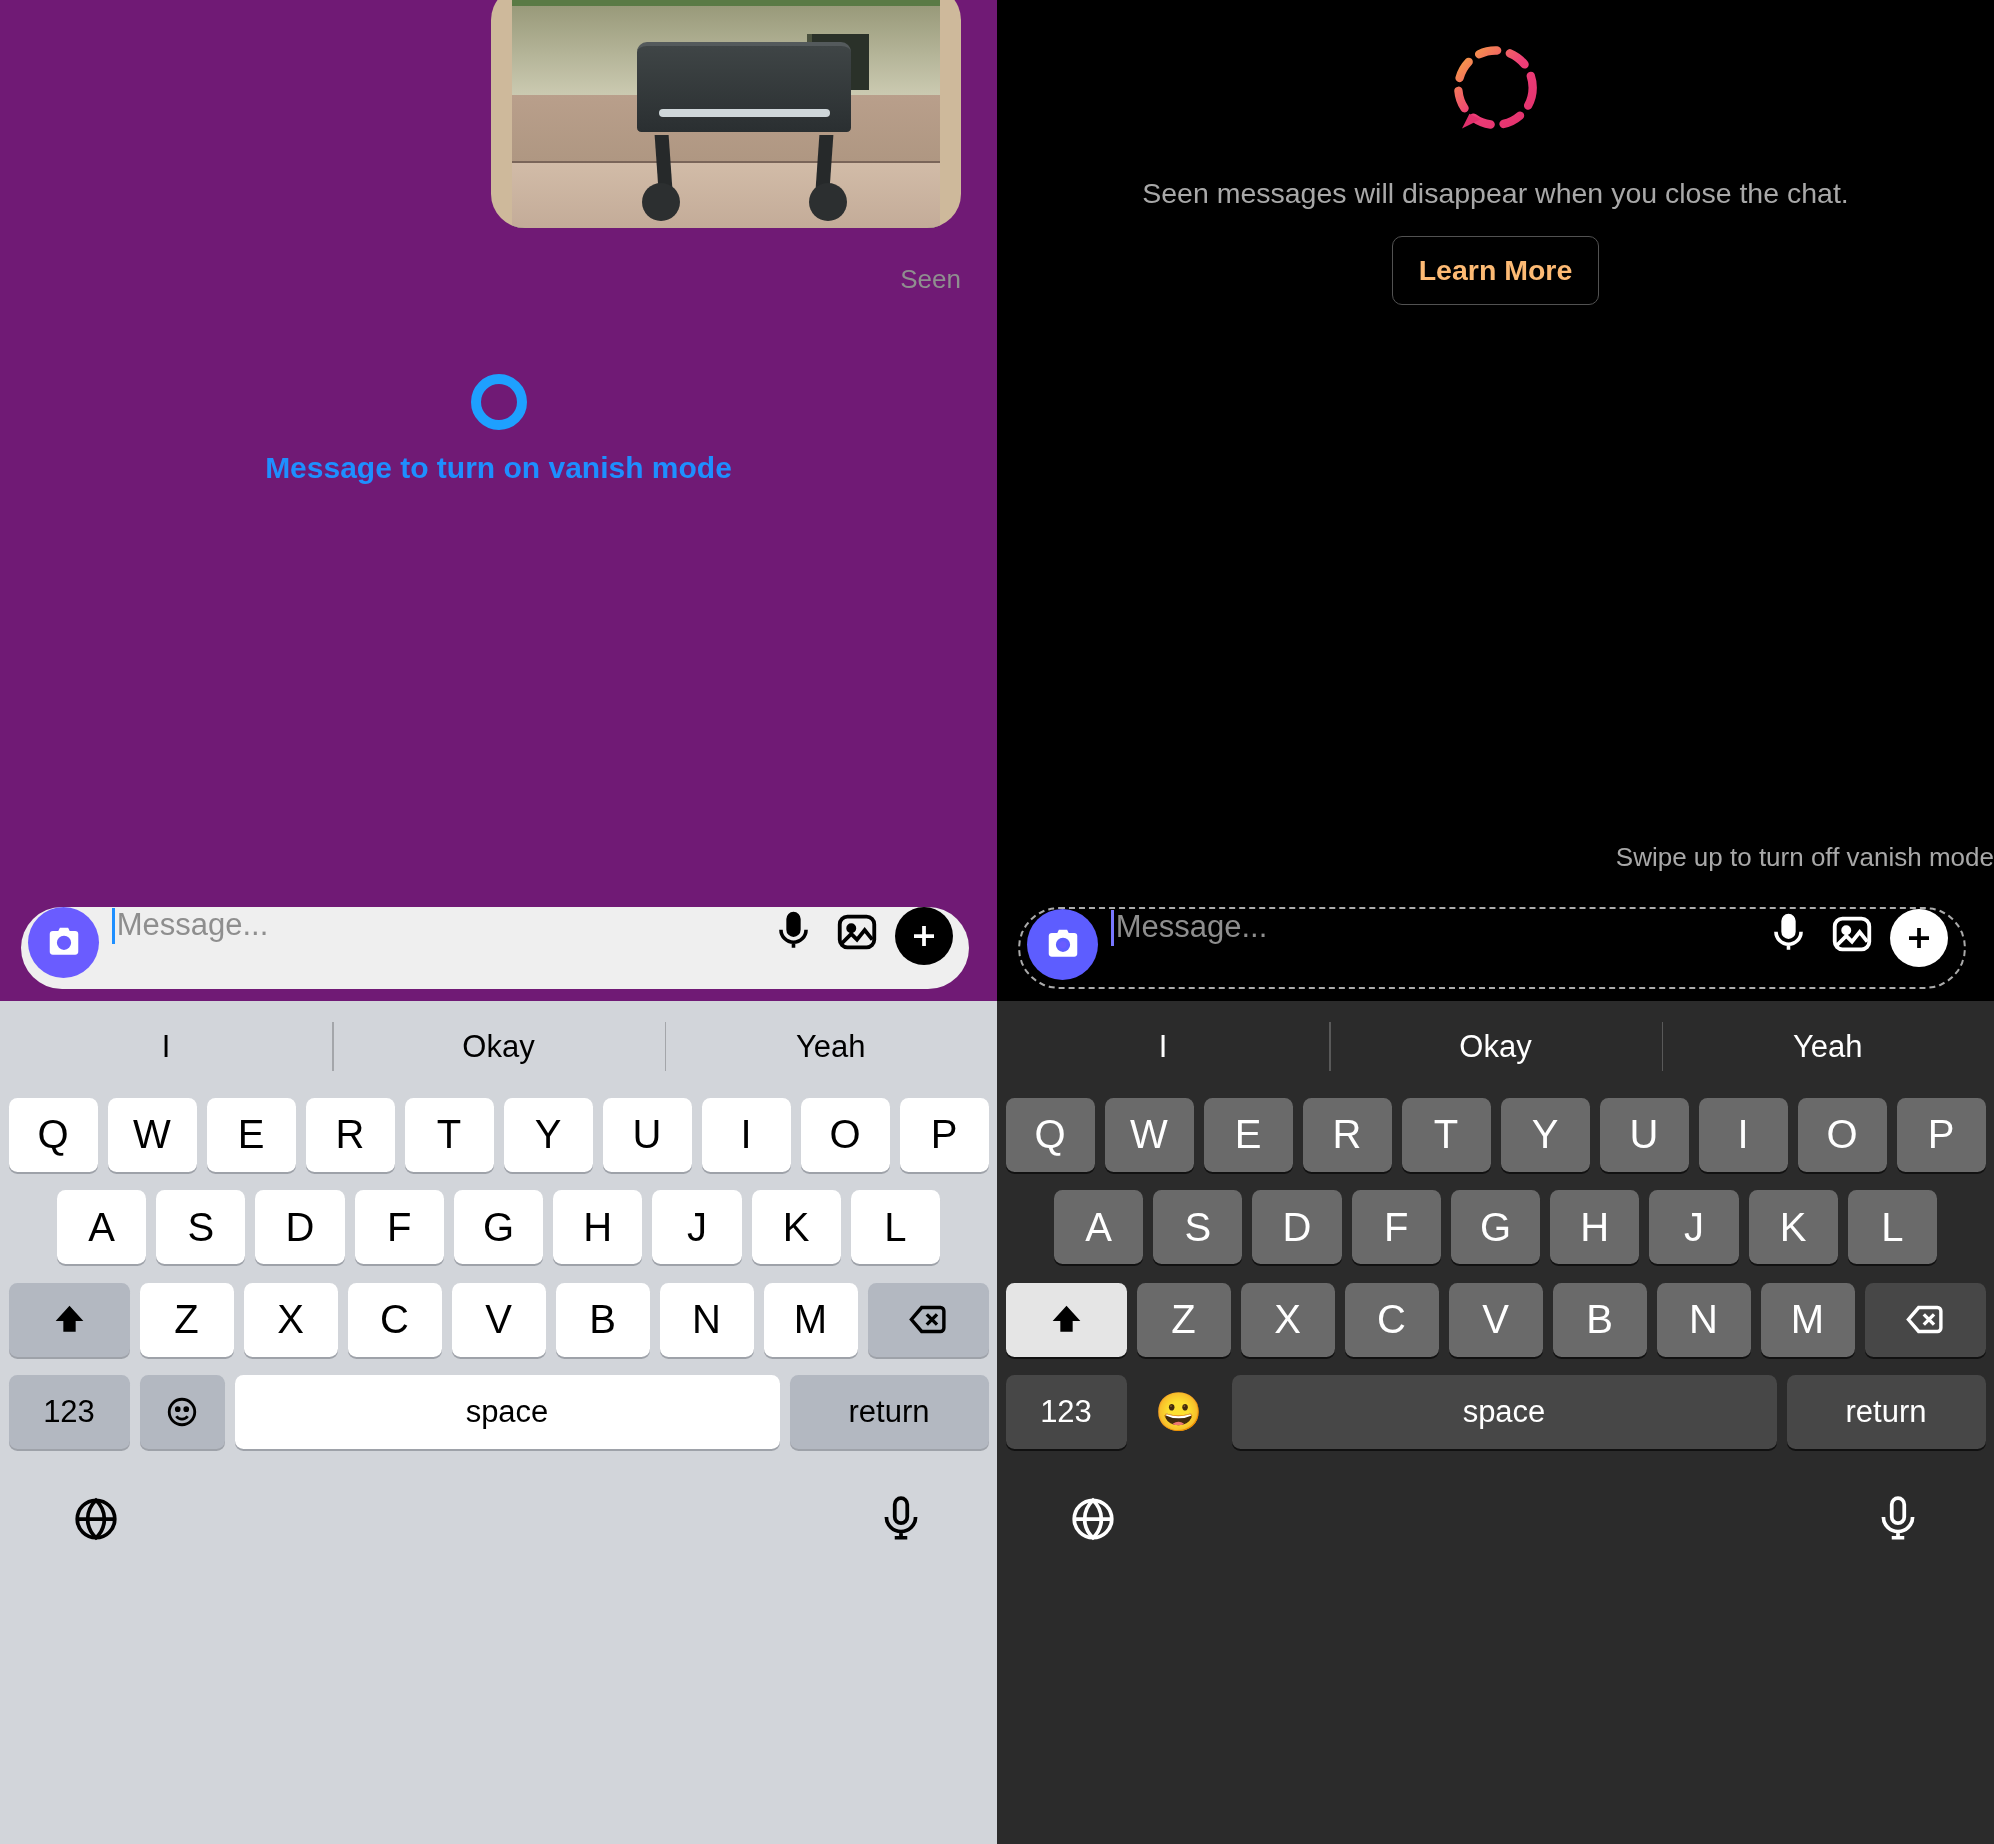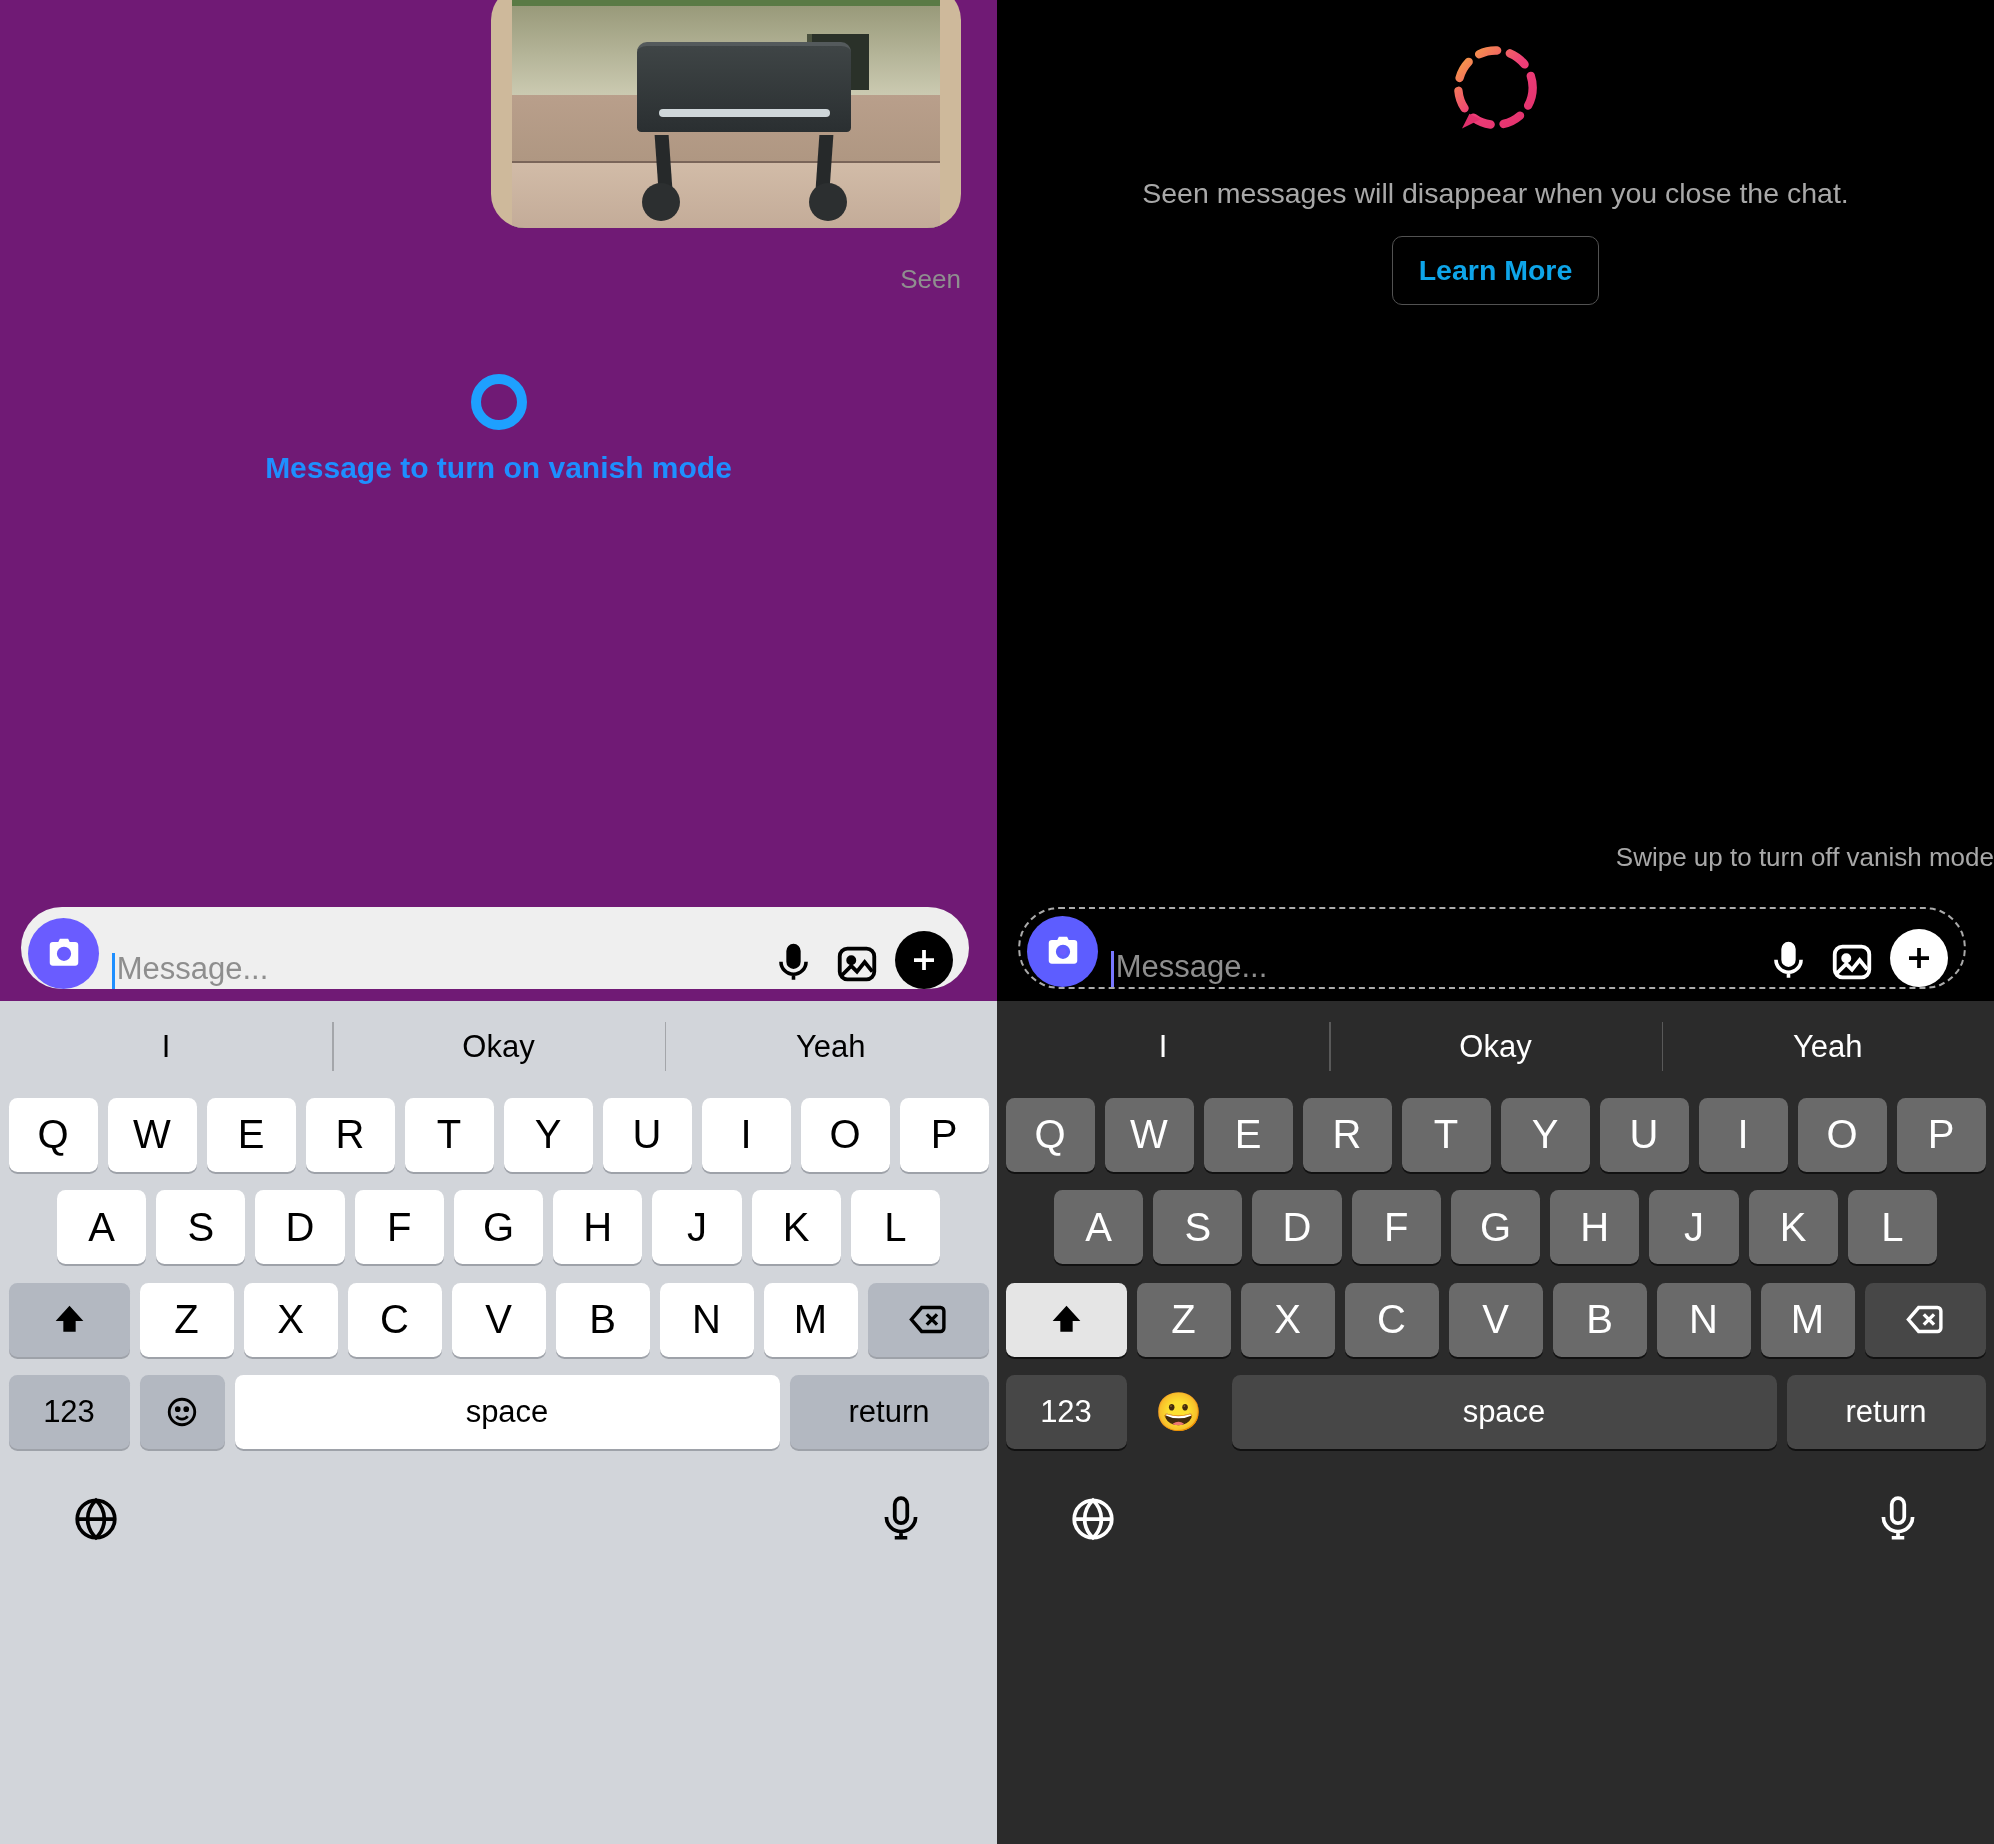--- a/index.html
+++ b/index.html
@@ -29,26 +29,26 @@
 .seen{position:absolute;right:36px;top:264px;font-size:26px;color:#8f8f8f}
 .vm-ind{position:absolute;left:0;right:0;top:374px;text-align:center}
 .ring{width:56px;height:56px;border:10px solid #1ea0ff;border-radius:50%;margin:0 auto 21.4px}
 .vm-txt{color:#1e8fff;font-size:30px;font-weight:700}
 
 .rchat{flex:1;position:relative;display:flex;flex-direction:column;align-items:center;padding-top:43px}
 .dash-bubble{width:93px;height:93px;position:relative;margin-bottom:38px}
 .dash-bubble svg{width:100%;height:100%}
 .v-title{font-size:33px;font-weight:700;margin-bottom:15.7px}
 .v-sub{font-size:28.5px;color:#a8a8a8;text-align:center;line-height:1.35;width:769px;margin-bottom:24px}
-.learn{border:1.4px solid #525252;color:#0ea5e9;font-size:28.5px;font-weight:600;background:transparent;padding:17px 26px;border-radius:10px}
+.learn{border:1.4px solid #525252;color:#fdba74;font-size:28.5px;font-weight:600;background:transparent;padding:17px 26px;border-radius:10px}
 .swipe-off{position:absolute;bottom:21.4px;left:0;right:0;text-align:right;color:#a8a8a8;font-size:26px}
 
 .inbar{height:107px;display:flex;align-items:center;padding:0 28.5px 0 21.4px;gap:14.2px}
 .inbar.light .pill{background:#efefef}
-.pill{flex:1;height:82px;border-radius:41px;display:flex;align-items:flex-end;padding:0 15.7px 0 7.1px;gap:13px}
+.pill{flex:1;height:82px;border-radius:41px;display:flex;align-items:flex-start;padding:0 15.7px 0 7.1px;gap:13px}
 .inbar.dark .pill{border:2.1px dashed #aaa;border-radius:41px;background:transparent}
 .cam{width:71px;height:71px;border-radius:50%;background:#6a5cff;display:flex;align-items:center;justify-content:center;flex-shrink:0}
 .cam.dark{background:#5d5dff}
 .input-txt{flex:1;font-size:31px;color:#8e8e8e;position:relative}
 .cursor{display:inline-block;width:2.8px;height:36px;background:#1e8fff;vertical-align:middle;margin-right:1.4px}
 .inbar.dark .cursor{background:#7877ff}
 .ic{width:50px;height:50px;display:flex;align-items:center;justify-content:center;flex-shrink:0}
 .plus-c{width:58px;height:58px;border-radius:50%;display:flex;align-items:center;justify-content:center;flex-shrink:0}
 .inbar.light .plus-c{background:#000;color:#fff}
 .inbar.dark .plus-c{background:#fff;color:#000}

